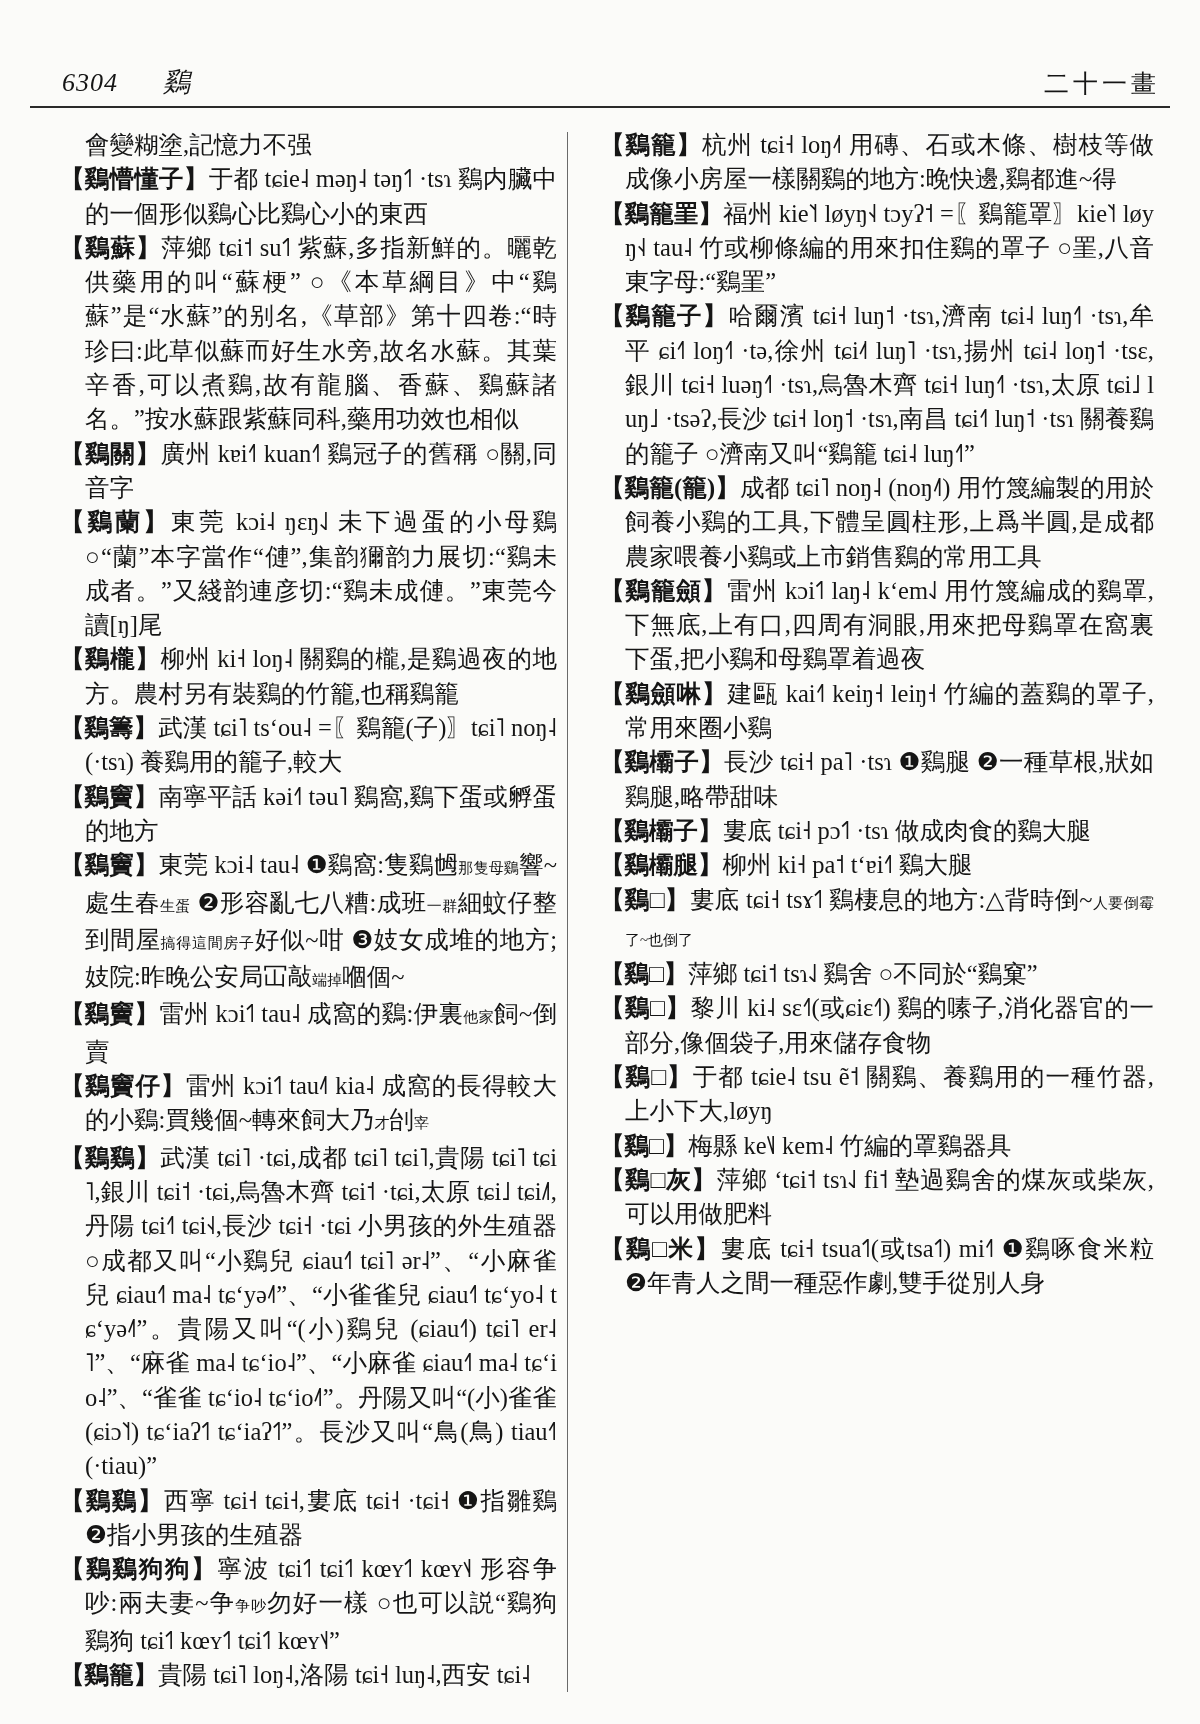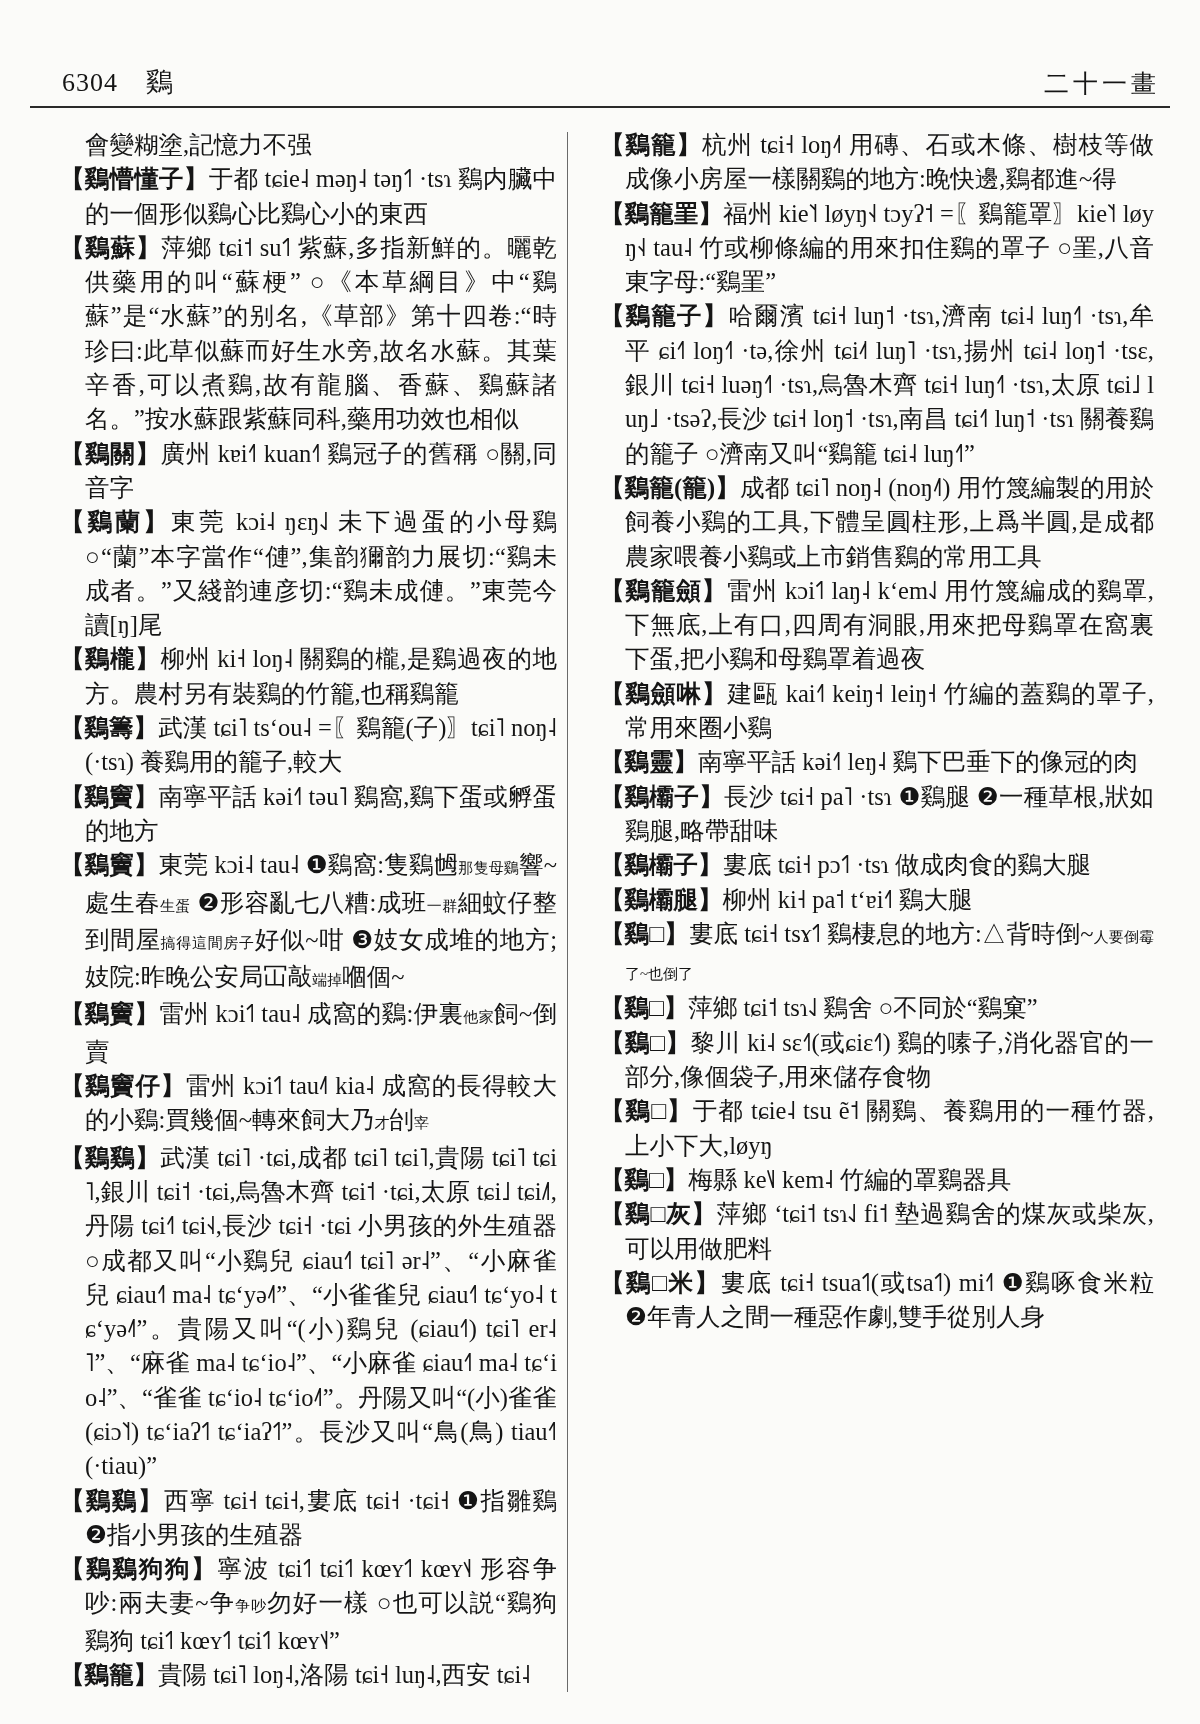--- a/index.html
+++ b/index.html
@@ -8,42 +8,41 @@
     background:#fbfbf9;
     color:#151515;
     font-family:"Liberation Serif","DejaVu Serif","DejaVu Sans",serif;
     overflow:hidden;
   }
   .page-header{
     display:flex;justify-content:space-between;align-items:flex-end;
     padding:64px 40px 6px 62px;
     font-size:27px;
   }
-  .page-header .left-group{display:flex;gap:28px;align-items:baseline;}
+  .page-header .left-group{display:flex;gap:45px;align-items:baseline;font-style:italic;}
   .page-num{font-size:26px;letter-spacing:1px;}
   .radical-char{font-size:27px;}
   .stroke-count{font-size:25px;letter-spacing:4px;}
   .head-rule{border:none;border-top:2px solid #2a2a2a;margin:0 30px;height:0;}
   .content{
     display:flex;
     padding:20px 46px 0 60px;
   }
   .col{box-sizing:border-box;}
   .col-left{width:507px;padding-right:10px;}
   .divider{width:1px;background:#6a6a6a;margin-top:4px;}
   .col-right{flex:1;padding-left:32px;}
   .entry{
     margin:0;
     font-size:24.5px;
     line-height:34.3px;
     text-align:justify;
     padding-left:25px;
     text-indent:-25px;
     word-break:break-all;
-    font-family:Liberation Serif, serif;
   }
   .entry.cont{text-indent:0;}
   .hw{font-weight:bold;}
   .sm{font-size:15px;}
 </style>
 </head>
 <body>
 
 <header class="page-header">
   <div class="left-group">
@@ -74,21 +73,20 @@
       <p class="entry"><span class="hw">【鷄籠】</span><span class="tx">貴陽 tɕi˥ loŋ˨,洛陽 tɕi˧ luŋ˨,西安 tɕi˨</span></p>
     </div>
   <div class="divider"></div>
   <div class="col col-right" id="col-right">
       <p class="entry"><span class="hw">【鷄籠】</span><span class="tx">杭州 tɕi˧ loŋ˨˦ 用磚、石或木條、樹枝等做成像小房屋一樣關鷄的地方:晚快邊,鷄都進~得</span></p>
       <p class="entry"><span class="hw">【鷄籠罣】</span><span class="tx">福州 kie˥˦ løyŋ˧˨ tɔyʔ˦ =〖鷄籠罩〗kie˥˦ løyŋ˧˨ tau˨ 竹或柳條編的用來扣住鷄的罩子 ○罣,八音東字母:“鷄罣”</span></p>
       <p class="entry"><span class="hw">【鷄籠子】</span><span class="tx">哈爾濱 tɕi˧ luŋ˦ ·tsɿ,濟南 tɕi˨ luŋ˧˥ ·tsɿ,牟平 ɕi˧˥ loŋ˧˥ ·tə,徐州 tɕi˨˦ luŋ˥ ·tsɿ,揚州 tɕi˨ loŋ˦ ·tsɛ,銀川 tɕi˧ luəŋ˧˥ ·tsɿ,烏魯木齊 tɕi˧ luŋ˧˥ ·tsɿ,太原 tɕi˩ luŋ˩ ·tsəʔ,長沙 tɕi˧ loŋ˦ ·tsɿ,南昌 tɕi˧˥ luŋ˦ ·tsɿ 關養鷄的籠子 ○濟南又叫“鷄籠 tɕi˨ luŋ˧˥”</span></p>
       <p class="entry"><span class="hw">【鷄籠(籠)】</span><span class="tx">成都 tɕi˥ noŋ˨ (noŋ˨˥) 用竹篾編製的用於飼養小鷄的工具,下體呈圓柱形,上爲半圓,是成都農家喂養小鷄或上市銷售鷄的常用工具</span></p>
       <p class="entry"><span class="hw">【鷄籠顩】</span><span class="tx">雷州 kɔi˦˥ laŋ˨ kʻem˨˩ 用竹篾編成的鷄罩,下無底,上有口,四周有洞眼,用來把母鷄罩在窩裏下蛋,把小鷄和母鷄罩着過夜</span></p>
       <p class="entry"><span class="hw">【鷄顩啉】</span><span class="tx">建甌 kai˧˥ keiŋ˧ leiŋ˧ 竹編的蓋鷄的罩子,常用來圈小鷄</span></p>
-      <p class="entry"><span class="hw">【鷄靈】</span><span class="tx">南寧平話 kəi˧˥ leŋ˨ 鷄下巴垂下的像冠的肉</span></p>
       <p class="entry"><span class="hw">【鷄欛子】</span><span class="tx">長沙 tɕi˧ pa˥ ·tsɿ ❶鷄腿 ❷一種草根,狀如鷄腿,略帶甜味</span></p>
       <p class="entry"><span class="hw">【鷄欛子】</span><span class="tx">婁底 tɕi˧ pɔ˦˥ ·tsɿ 做成肉食的鷄大腿</span></p>
       <p class="entry"><span class="hw">【鷄欛腿】</span><span class="tx">柳州 ki˧ pa˦ tʻɐi˧˥ 鷄大腿</span></p>
       <p class="entry"><span class="hw">【鷄□】</span><span class="tx">婁底 tɕi˧ tsɤ˦˥ 鷄棲息的地方:△背時倒~</span><span class="sm">人要倒霉了~也倒了</span></p>
       <p class="entry"><span class="hw">【鷄□】</span><span class="tx">萍鄉 tɕi˦ tsɿ˨˩ 鷄舍 ○不同於“鷄窠”</span></p>
       <p class="entry"><span class="hw">【鷄□】</span><span class="tx">黎川 ki˨ sɛ˧˥(或ɕiɛ˧˥) 鷄的嗉子,消化器官的一部分,像個袋子,用來儲存食物</span></p>
       <p class="entry"><span class="hw">【鷄□】</span><span class="tx">于都 tɕie˨ tsu ẽ˦ 關鷄、養鷄用的一種竹器,上小下大,løyŋ</span></p>
       <p class="entry"><span class="hw">【鷄□】</span><span class="tx">梅縣 ke˥˩ kem˨ 竹編的罩鷄器具</span></p>
       <p class="entry"><span class="hw">【鷄□灰】</span><span class="tx">萍鄉 ʻtɕi˦ tsɿ˨˩ fi˦ 墊過鷄舍的煤灰或柴灰,可以用做肥料</span></p>
       <p class="entry"><span class="hw">【鷄□米】</span><span class="tx">婁底 tɕi˧ tsua˦˥(或tsa˦˥) mi˧˥ ❶鷄啄食米粒 ❷年青人之間一種惡作劇,雙手從別人身</span></p>

